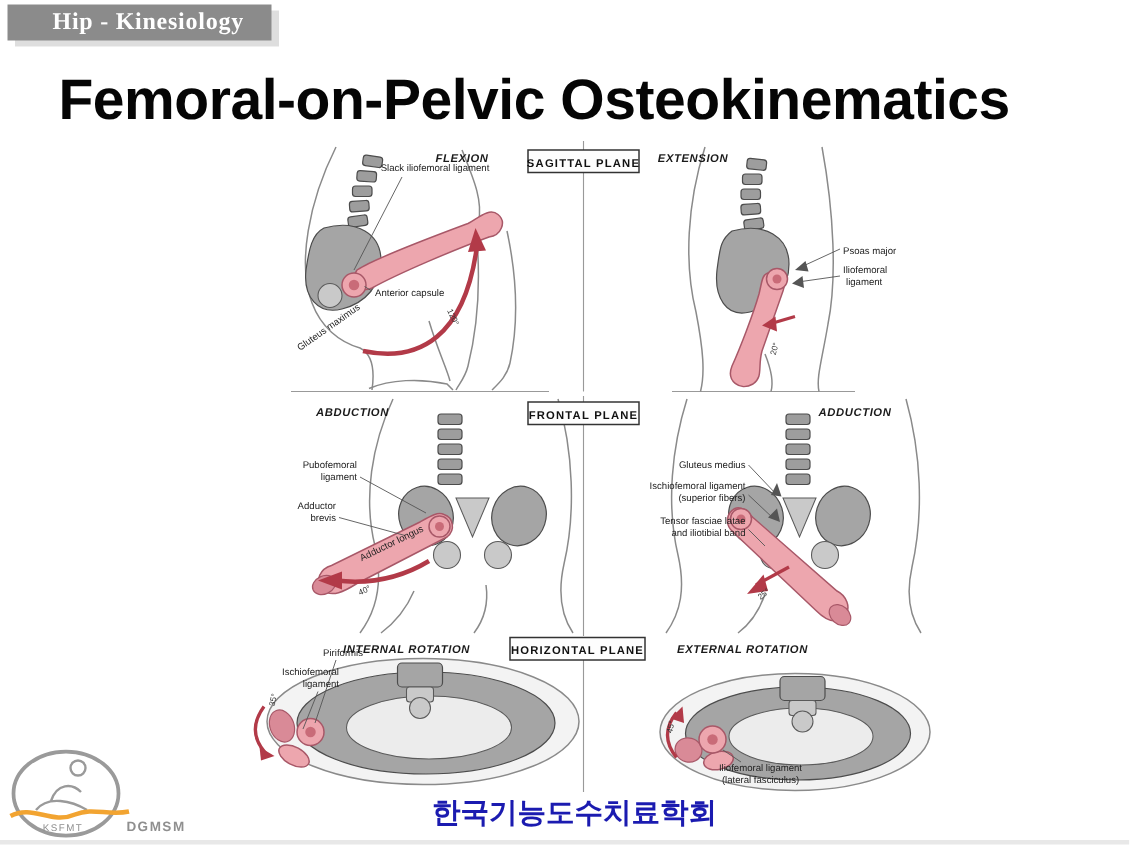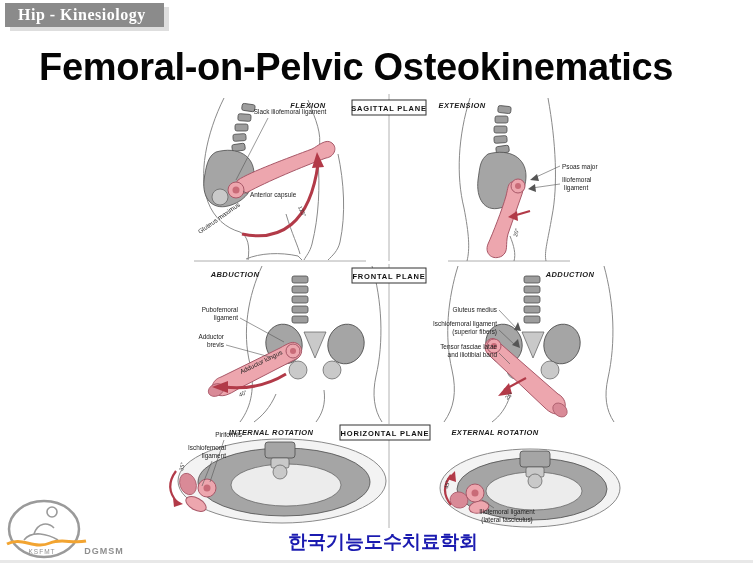--- a/index.html
+++ b/index.html
@@ -1,20 +1,20 @@
 <!DOCTYPE html>
 <html><head>
 <meta charset="utf-8">
 <style>
   html,body{margin:0;padding:0;background:#fff;}
   .slide{position:relative;width:753px;height:564px;background:#fff;overflow:hidden;
          font-family:"Liberation Sans",sans-serif;}
   .badge{position:absolute;left:5px;top:3px;width:146px;height:24px;background:#8b8b8b;
          color:#fff;font-family:"Liberation Serif",serif;font-weight:bold;font-size:16px;
-         line-height:24px;padding-left:13px;letter-spacing:.5px;
+         line-height:24px;padding-left:30px;letter-spacing:.5px;
          box-shadow:5px 4px 0 rgba(0,0,0,.13);}
   .title{position:absolute;left:39px;top:46px;margin:0;font-size:38px;font-weight:bold;
          color:#050505;letter-spacing:-.3px;}
   .figure{position:absolute;left:158px;top:94px;width:465px;height:436px;}
   svg text{font-family:"Liberation Sans",sans-serif;}
   .panel-title{font-size:7.5px;font-weight:bold;font-style:italic;letter-spacing:.4px;
          fill:#1a1a1a;text-anchor:middle;}
   .plane-box{fill:#fdfdfd;stroke:#333;stroke-width:1;}
   .plane-title{font-size:7.5px;font-weight:bold;letter-spacing:.8px;fill:#111;text-anchor:middle;}
   .divider{stroke:#999;stroke-width:.75;}

